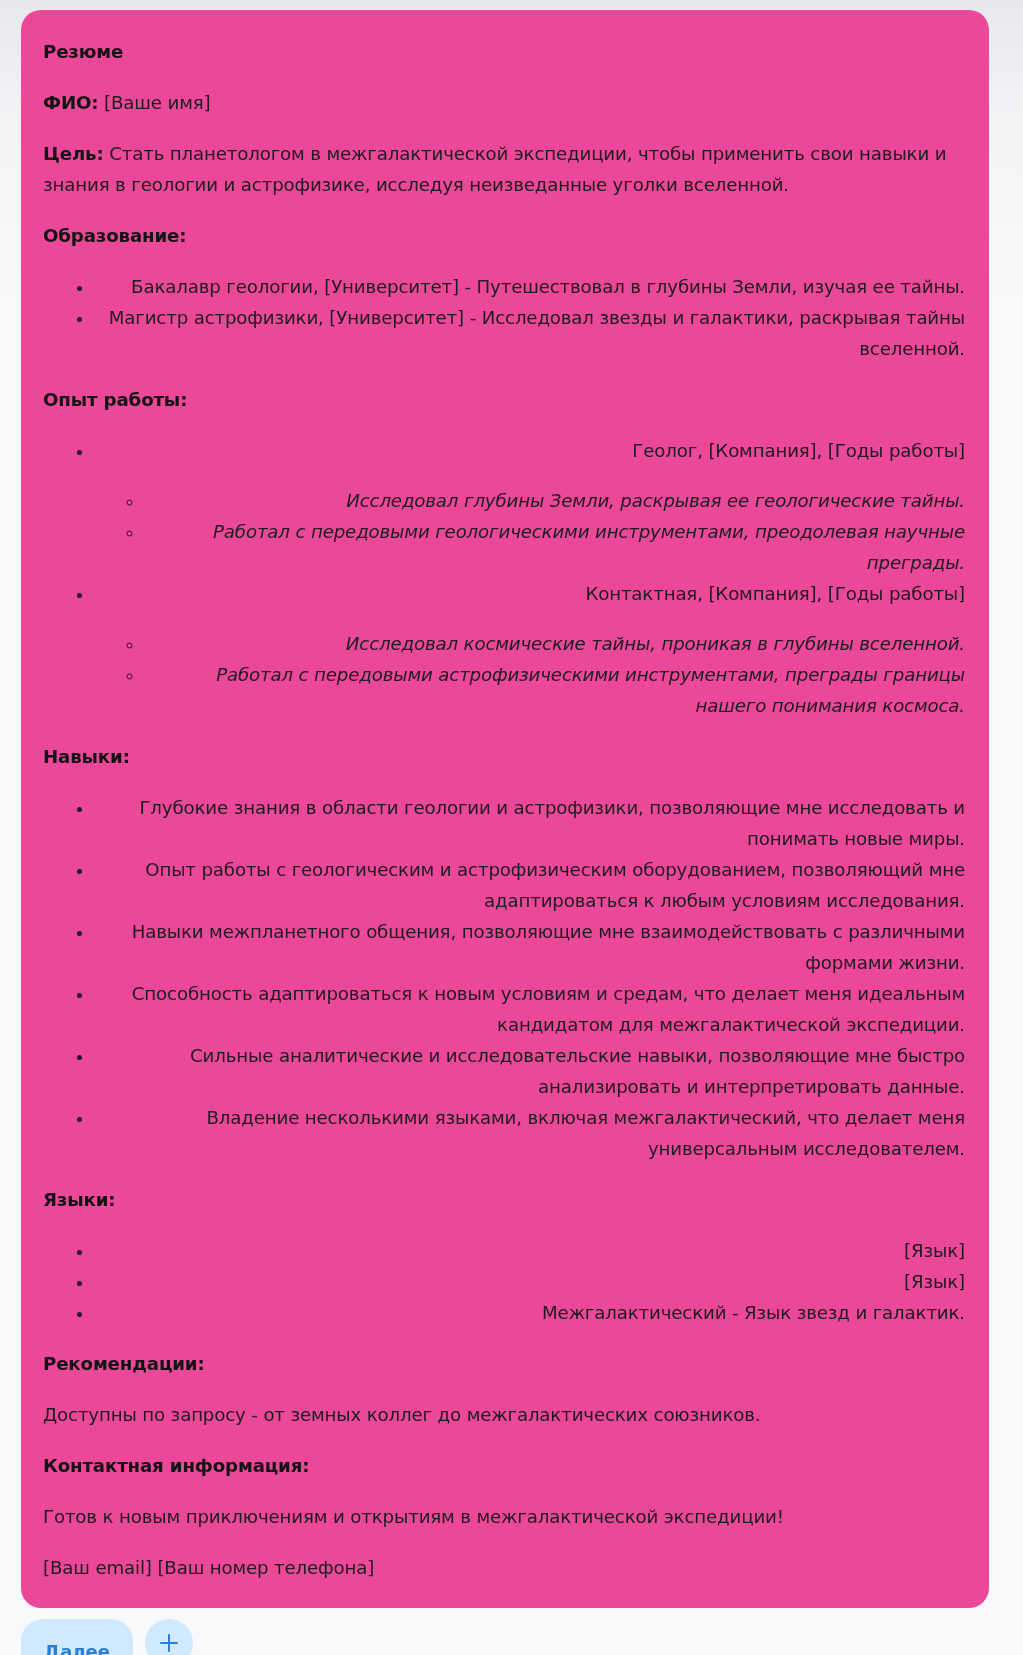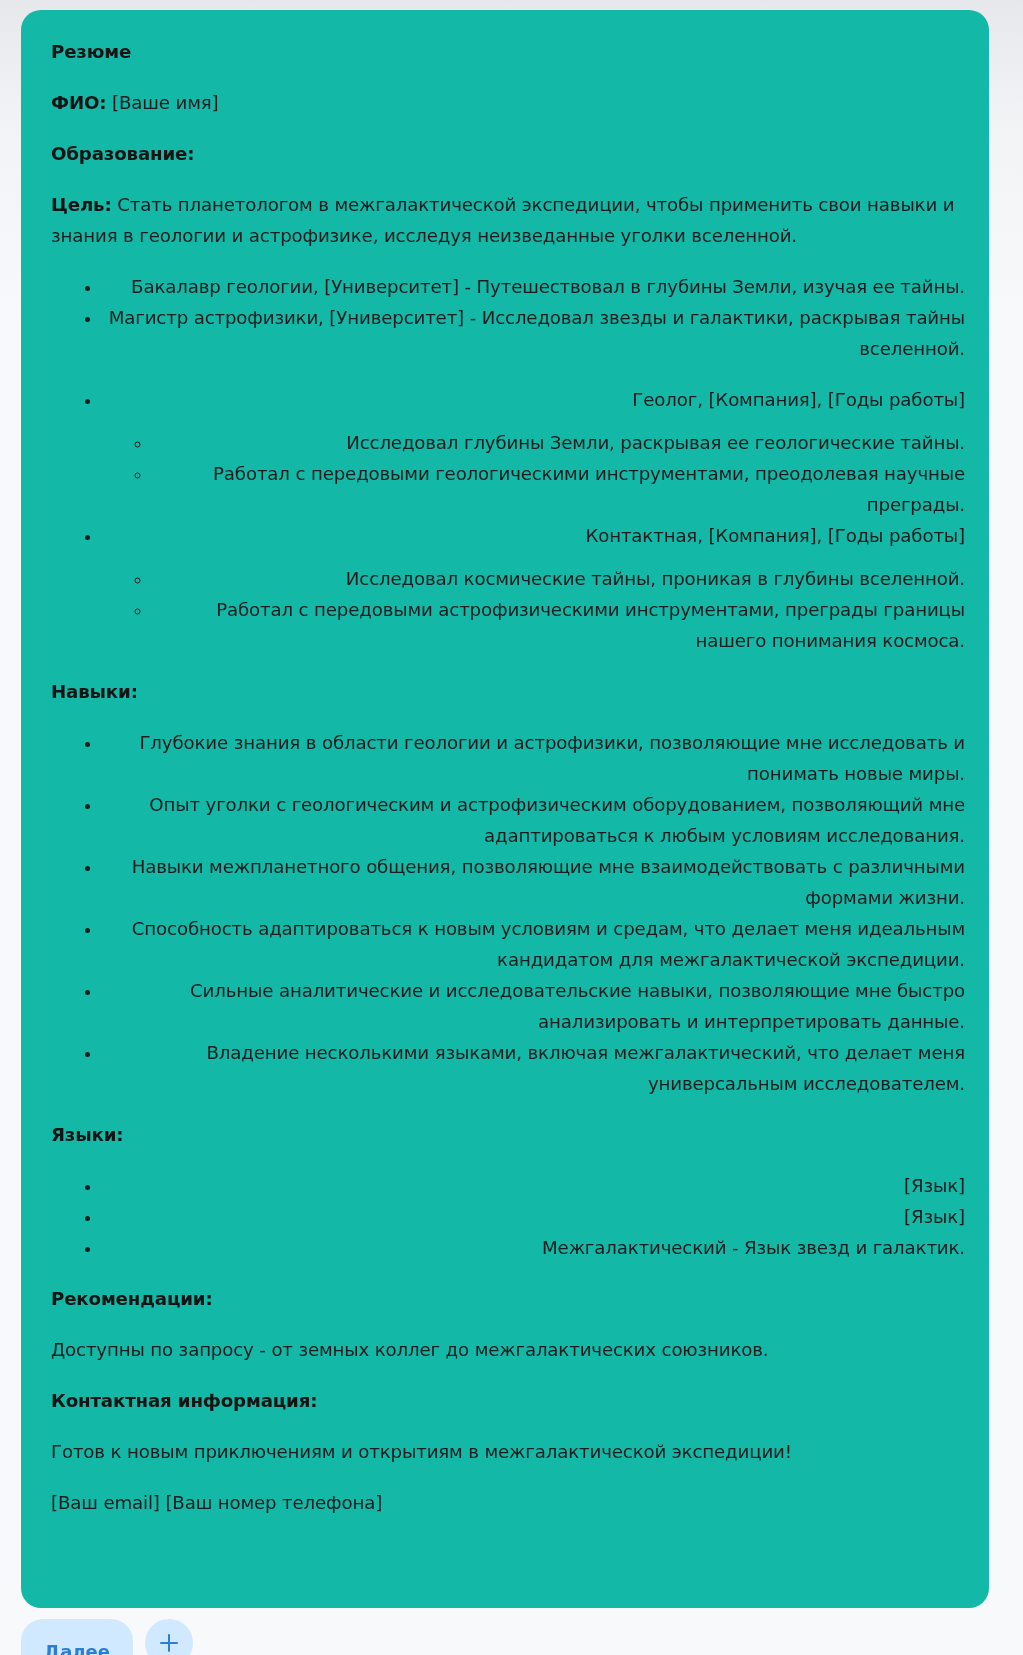--- a/index.html
+++ b/index.html
@@ -15,43 +15,44 @@
       color: #1d1d1f;
       position: relative;
     }
     .bubble {
       position: absolute;
       left: 21px;
       top: 10px;
       width: 968px;
       height: 1598px;
       box-sizing: border-box;
-      background: #14b8a6;
+      background: #ec4899;
       border-radius: 20px;
-      padding: 26px 24px 0 30px;
+      padding: 26px 24px 0 22px;
       font-size: 18.2px;
       line-height: 31px;
       letter-spacing: -0.15px;
     }
     .bubble p {
       margin: 0 0 20px 0;
     }
     .bubble b {
       font-weight: bold;
       color: #141414;
     }
     .bubble ul {
       margin: 0 0 20px 0;
       padding-left: 50px;
       text-align: right;
     }
     .bubble ul.sub {
       list-style-type: circle;
-      margin: 12px 0 0 0;
+      margin: 19px 0 0 0;
       padding-left: 50px;
+      font-style: italic;
     }
     .bubble li {
       margin: 0;
     }
     .bubble li::marker {
       font-size: 15px;
     }
     .actions {
       position: absolute;
       left: 21px;
@@ -91,49 +92,50 @@
     }
   </style>
 </head>
 <body>
 
 <div class="bubble">
   <p><b>Резюме</b></p>
 
   <p><b>ФИО:</b> <span>[Ваше имя]</span></p>
 
+  <p><b>Цель:</b> <span>Стать планетологом в межгалактической экспедиции, чтобы применить свои навыки и знания в геологии и астрофизике, исследуя неизведанные уголки вселенной.</span></p>
+
   <p><b>Образование:</b></p>
-
-  <p><b>Цель:</b> <span>Стать планетологом в межгалактической экспедиции, чтобы применить свои навыки и знания в геологии и астрофизике, исследуя неизведанные уголки вселенной.</span></p>
   <ul>
     <li>Бакалавр геологии, [Университет] - Путешествовал в глубины Земли, изучая ее тайны.</li>
     <li>Магистр астрофизики, [Университет] - Исследовал звезды и галактики, раскрывая тайны вселенной.</li>
   </ul>
 
+  <p><b>Опыт работы:</b></p>
   <ul>
     <li>
       <span>Геолог, [Компания], [Годы работы]</span>
       <ul class="sub">
         <li>Исследовал глубины Земли, раскрывая ее геологические тайны.</li>
         <li>Работал с передовыми геологическими инструментами, преодолевая научные преграды.</li>
       </ul>
     </li>
     <li>
       <span>Контактная, [Компания], [Годы работы]</span>
       <ul class="sub">
         <li>Исследовал космические тайны, проникая в глубины вселенной.</li>
         <li>Работал с передовыми астрофизическими инструментами, преграды границы нашего понимания космоса.</li>
       </ul>
     </li>
   </ul>
 
   <p><b>Навыки:</b></p>
   <ul>
     <li>Глубокие знания в области геологии и астрофизики, позволяющие мне исследовать и понимать новые миры.</li>
-    <li>Опыт уголки с геологическим и астрофизическим оборудованием, позволяющий мне адаптироваться к любым условиям исследования.</li>
+    <li>Опыт работы с геологическим и астрофизическим оборудованием, позволяющий мне адаптироваться к любым условиям исследования.</li>
     <li>Навыки межпланетного общения, позволяющие мне взаимодействовать с различными формами жизни.</li>
     <li>Способность адаптироваться к новым условиям и средам, что делает меня идеальным кандидатом для межгалактической экспедиции.</li>
     <li>Сильные аналитические и исследовательские навыки, позволяющие мне быстро анализировать и интерпретировать данные.</li>
     <li>Владение несколькими языками, включая межгалактический, что делает меня универсальным исследователем.</li>
   </ul>
 
   <p><b>Языки:</b></p>
   <ul>
     <li>[Язык]</li>
     <li>[Язык]</li>

